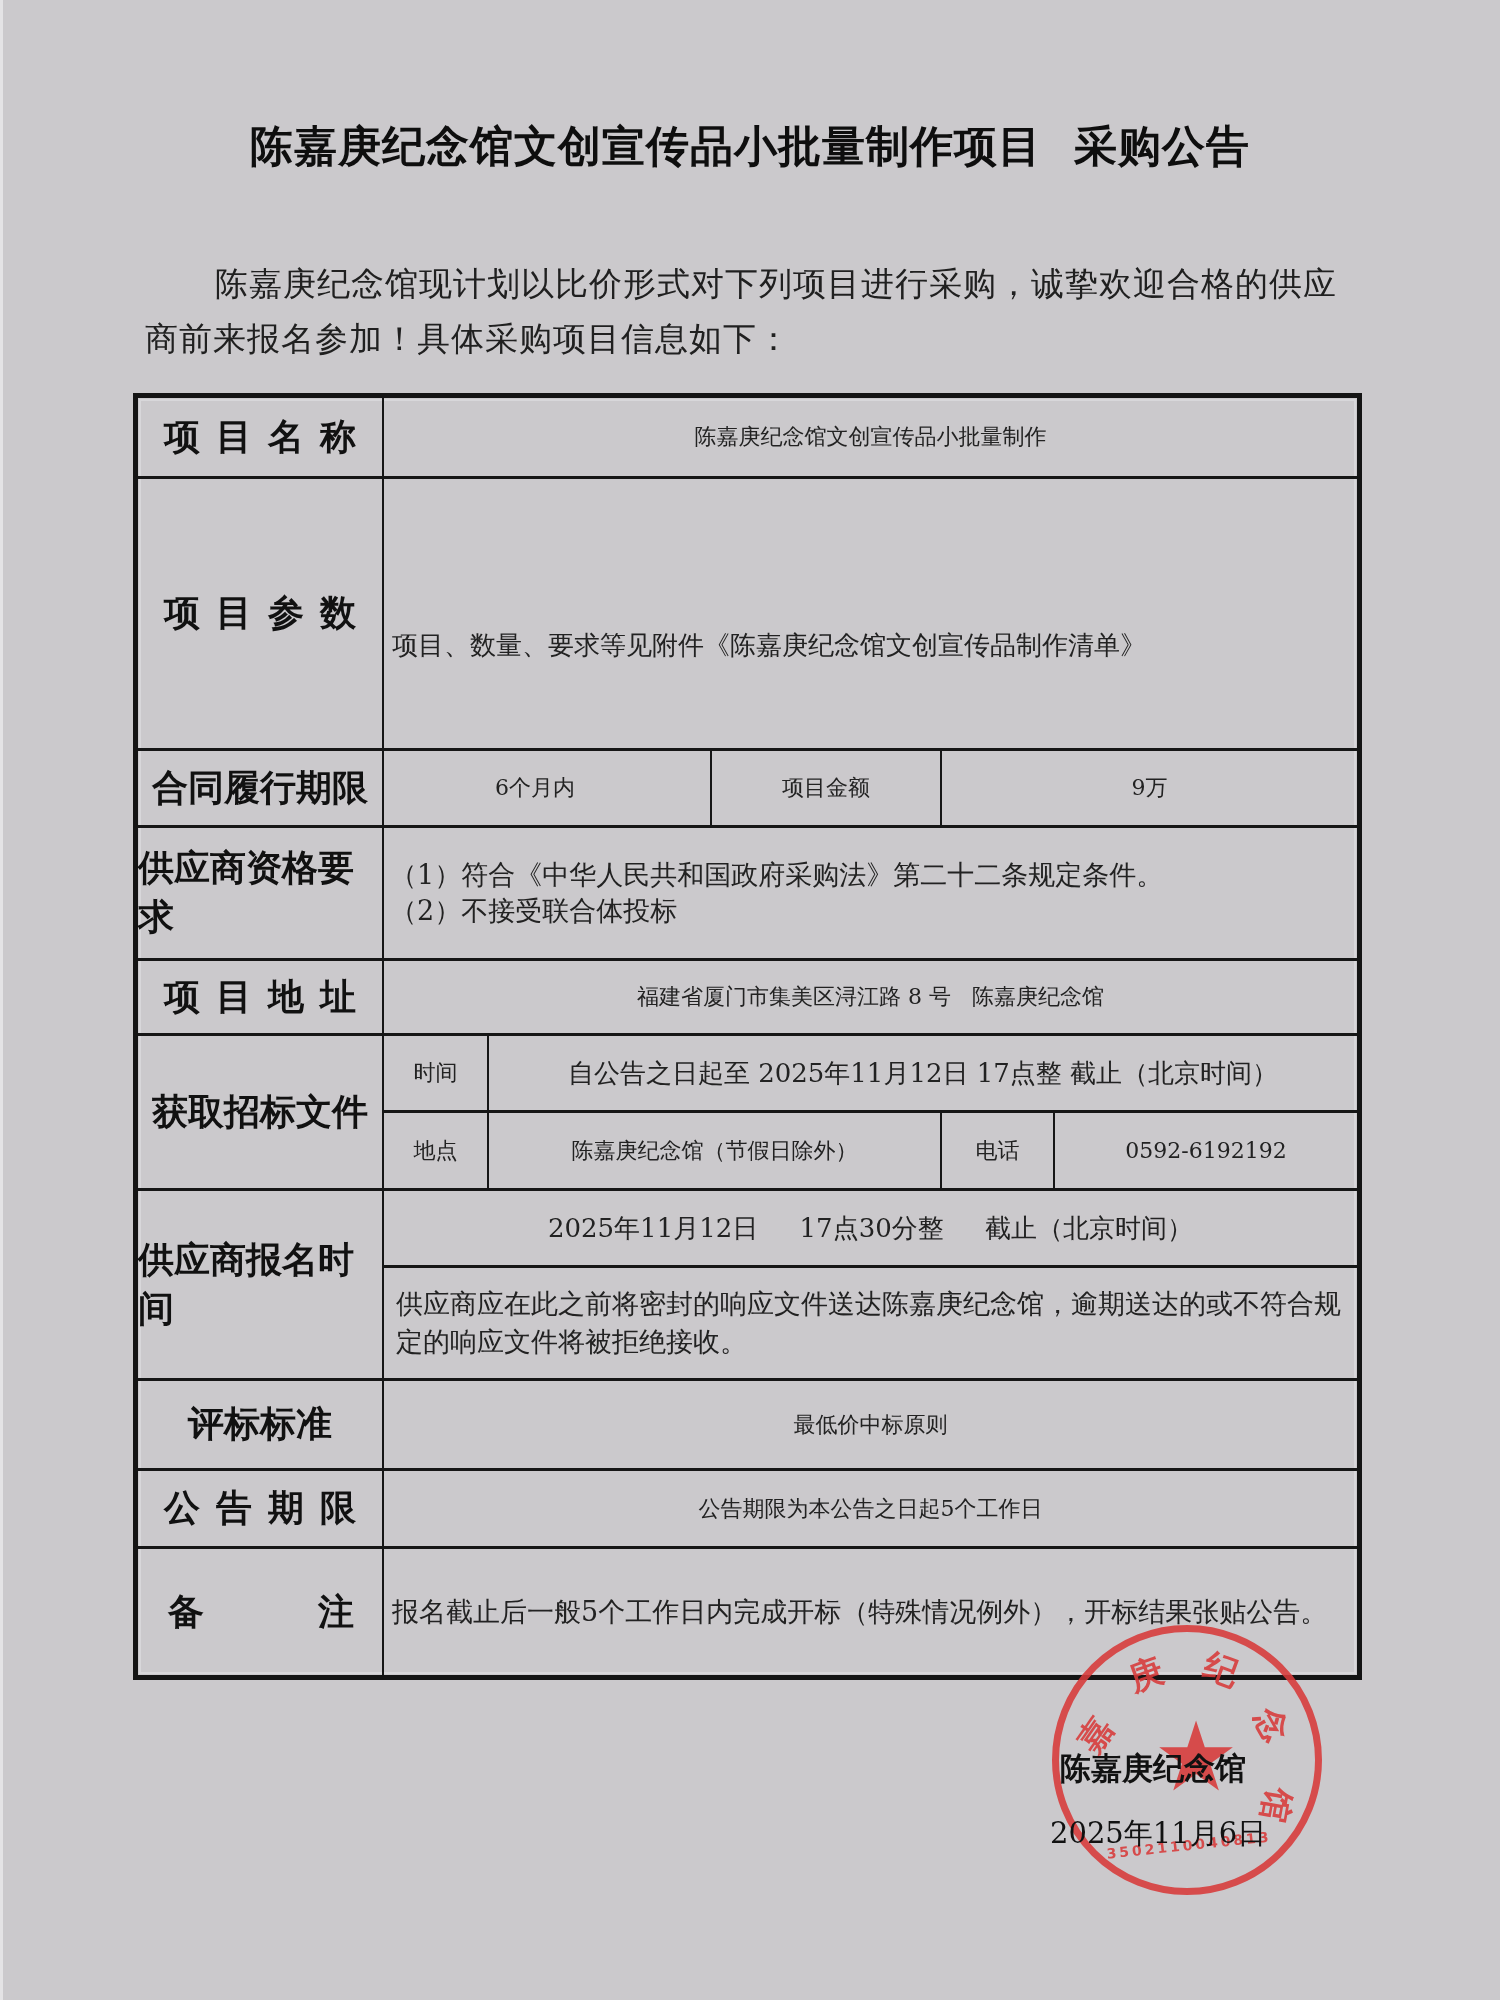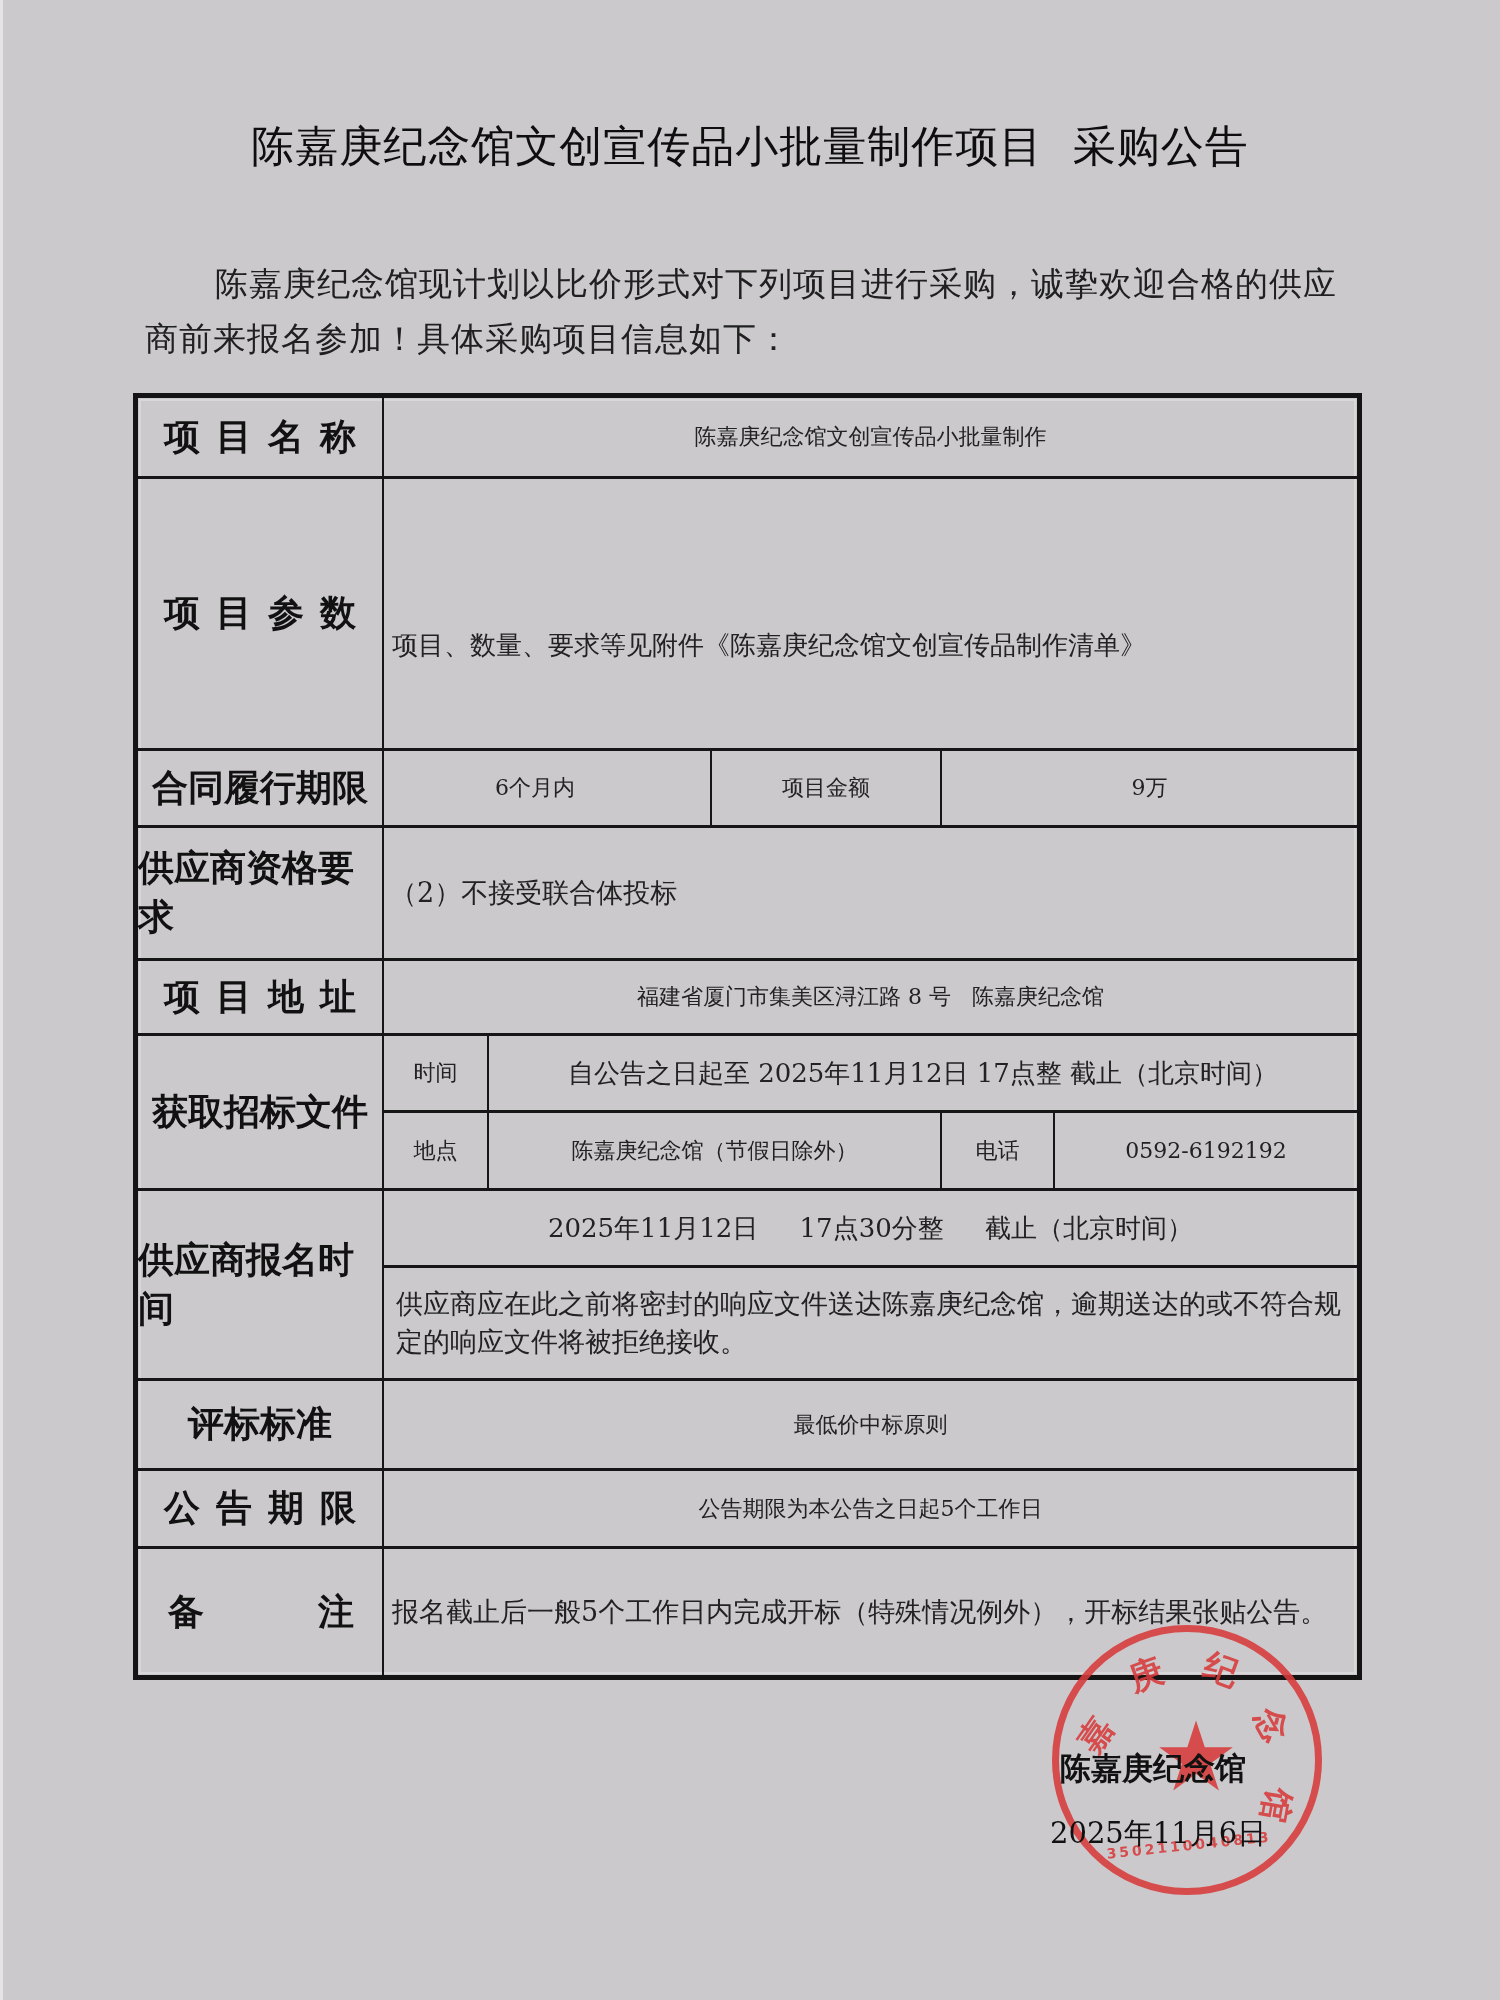--- a/index.html
+++ b/index.html
@@ -21,21 +21,21 @@
       width: 3px; height: 2000px;
       background: #e4e3e5;
     }
     .title {
       position: absolute;
       left: 0;
       top: 118px;
       width: 1500px;
       text-align: center;
       font-family: "DejaVu Sans", "Liberation Sans", sans-serif;
-      font-weight: normal;
+      font-weight: bold;
       font-size: 43px;
       letter-spacing: 1px;
       color: #0e0e0e;
       white-space: pre;
     }
     .intro {
       position: absolute;
       left: 145px;
       top: 256px;
       width: 1200px;
@@ -188,20 +188,21 @@
   <div class="cell label spaced" style="left:0; top:81px; width:244px; height:269px">项目参数</div>
   <div class="cell left" style="left:246px; top:81px; right:0; height:269px; font-size:26px;margin-top:32px;">项目、数量、要求等见附件《陈嘉庚纪念馆文创宣传品制作清单》</div>
 
   <div class="cell label" style="left:0; top:353px; width:244px; height:74px">合同履行期限</div>
   <div class="cell" style="left:246px; top:353px; width:302px; height:74px">6个月内</div>
   <div class="cell" style="left:574px; top:353px; width:228px; height:74px">项目金额</div>
   <div class="cell" style="left:804px; top:353px; right:0; height:74px">9万</div>
 
   <div class="cell label" style="left:0; top:430px; width:244px; height:130px">供应商资格要求</div>
   <div class="cell multiline" style="left:246px; top:430px; right:0; height:130px; padding-left:6px; font-size:27px;">
+    <div>（1）符合《中华人民共和国政府采购法》第二十二条规定条件。</div>
     <div>（2）不接受联合体投标</div>
   </div>
 
   <div class="cell label spaced" style="left:0; top:563px; width:244px; height:72px">项目地址</div>
   <div class="cell" style="left:246px; top:563px; right:0; height:72px; white-space:pre;">福建省厦门市集美区浔江路 8 号   陈嘉庚纪念馆</div>
 
   <div class="cell label" style="left:0; top:638px; width:244px; height:152px">获取招标文件</div>
   <div class="cell" style="left:246px; top:638px; width:103px; height:74px">时间</div>
   <div class="cell" style="left:351px; top:638px; right:0; height:74px; font-size:26px;">自公告之日起至 2025年11月12日 17点整  截止（北京时间）</div>
   <div class="cell" style="left:246px; top:715px; width:103px; height:75px">地点</div>

